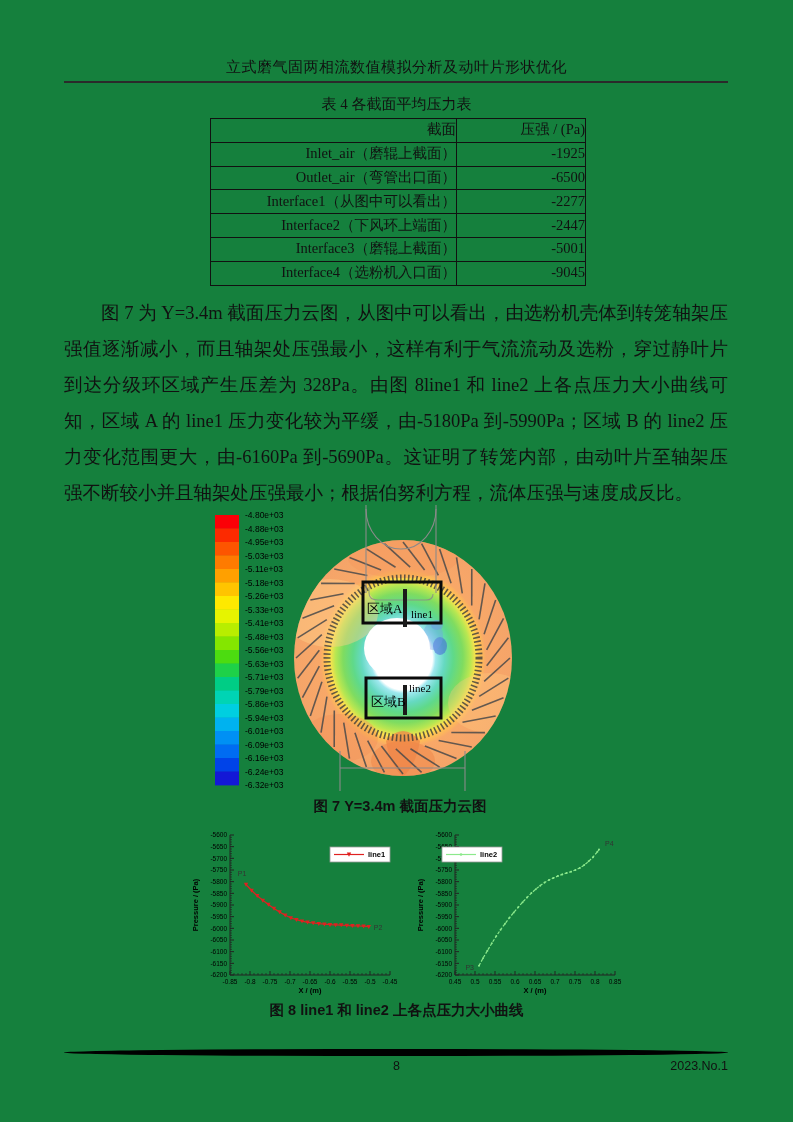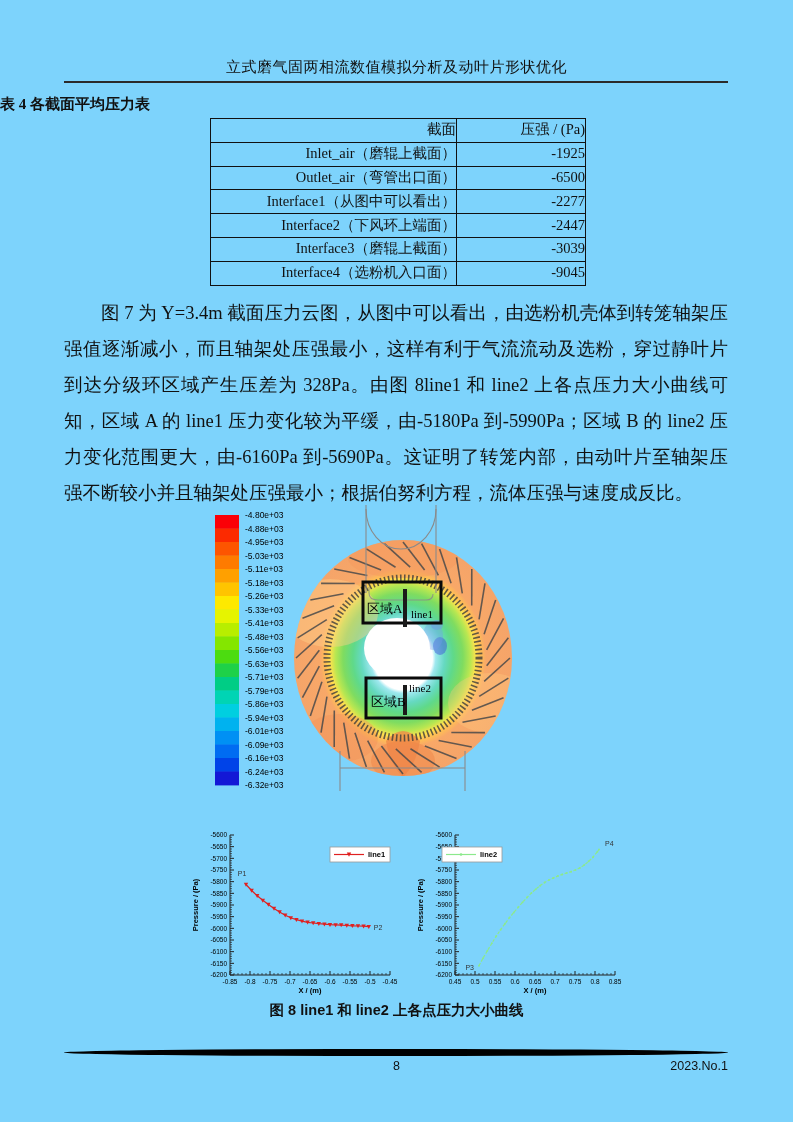--- a/index.html
+++ b/index.html
@@ -1,21 +1,21 @@
 <!DOCTYPE html>
 <html><head>
 <meta charset="utf-8">
 <style>
   html,body{margin:0;padding:0;background:#fff;}
-  .page{position:relative;width:793px;height:1122px;margin:0 auto;background:#7dd3fc;overflow:hidden;
+  .page{position:relative;width:793px;height:1122px;margin:0 auto;background:#15803d;overflow:hidden;
         font-family:"Liberation Serif","DejaVu Serif",serif;color:#111;}
   .abs{position:absolute;}
   .header-title{top:58px;left:0;width:100%;text-align:center;font-size:15px;letter-spacing:.5px;}
   .header-rule{top:81px;left:64px;width:664px;height:2px;background:#2a2a2a;}
-  .table-title{top:95px;left:0;width:100%;text-align:left;font-size:15px;font-weight:bold;}
+  .table-title{top:95px;left:0;width:100%;text-align:center;font-size:15px;font-weight:normal;}
   table.press{position:absolute;top:118px;left:210px;width:376px;border-collapse:collapse;
         font-size:14.5px;table-layout:fixed;}
   table.press th,table.press td{border:1.5px solid #111;text-align:right;height:22.8px;
         padding:0;font-weight:normal;line-height:1.1;}
   table.press .c2{width:128px;}
   .body-par{top:295px;left:64px;width:664px;font-size:18.5px;line-height:36px;
         text-align:justify;text-indent:2em;}
   .fig7-caption{top:797px;left:190px;width:420px;text-align:center;font-size:14.5px;font-weight:600;
         font-family:"Liberation Sans","DejaVu Sans",sans-serif;}
   .fig8-caption{top:1001px;left:0;width:100%;text-align:center;font-size:14.5px;font-weight:600;
@@ -57,21 +57,21 @@
         <tr>
           <td>Interface1（从图中可以看出）</td>
           <td>-2277</td>
         </tr>
         <tr>
           <td>Interface2（下风环上端面）</td>
           <td>-2447</td>
         </tr>
         <tr>
           <td>Interface3（磨辊上截面）</td>
-          <td>-3039</td>
+          <td>-5001</td>
         </tr>
         <tr>
           <td>Interface4（选粉机入口面）</td>
           <td>-9045</td>
         </tr>
       </tbody>
   </table>
 
   <div class="abs body-par">图 7 为 Y=3.4m 截面压力云图，从图中可以看出，由选粉机壳体到转笼轴架压强值逐渐减小，而且轴架处压强最小，这样有利于气流流动及选粉，穿过静叶片到达分级环区域产生压差为 328Pa。由图 8line1 和 line2 上各点压力大小曲线可知，区域 A 的 line1 压力变化较为平缓，由-5180Pa 到-5990Pa；区域 B 的 line2 压力变化范围更大，由-6160Pa 到-5690Pa。这证明了转笼内部，由动叶片至轴架压强不断较小并且轴架处压强最小；根据伯努利方程，流体压强与速度成反比。</div>
 
@@ -217,20 +217,21 @@
     </g>
 
     <g>
       <rect x="176" y="175" width="75" height="40" fill="none" stroke="#0a0a0a" stroke-width="3"></rect>
       <line x1="215" y1="182" x2="215" y2="212" stroke="#1a1a1a" stroke-width="4"></line>
       <text x="181" y="203" font-size="13" class="serif" fill="#000">区域B</text>
       <text x="219" y="189" font-size="11" class="serif" fill="#000">line2</text>
     </g>
   </svg>
 
+  <div class="abs fig7-caption">图 7 Y=3.4m 截面压力云图</div>
 
   <svg class="abs" id="fig8" style="left:172px;top:823px;" width="470" height="172" viewBox="0 0 470 172">
       <g>
         <path d="M58,12 V152 H218" fill="none" stroke="#222" stroke-width="1"></path>
         <line x1="58" y1="12" x2="62" y2="12" stroke="#222" stroke-width="1"></line>
         <line x1="58" y1="14.333333333333332" x2="60" y2="14.333333333333332" stroke="#222" stroke-width="0.7"></line>
         <line x1="58" y1="16.666666666666664" x2="60" y2="16.666666666666664" stroke="#222" stroke-width="0.7"></line>
         <line x1="58" y1="19" x2="60" y2="19" stroke="#222" stroke-width="0.7"></line>
         <line x1="58" y1="21.333333333333332" x2="60" y2="21.333333333333332" stroke="#222" stroke-width="0.7"></line>
         <text x="55" y="14.3" font-size="6.5" text-anchor="end" fill="#000">-5600</text>

